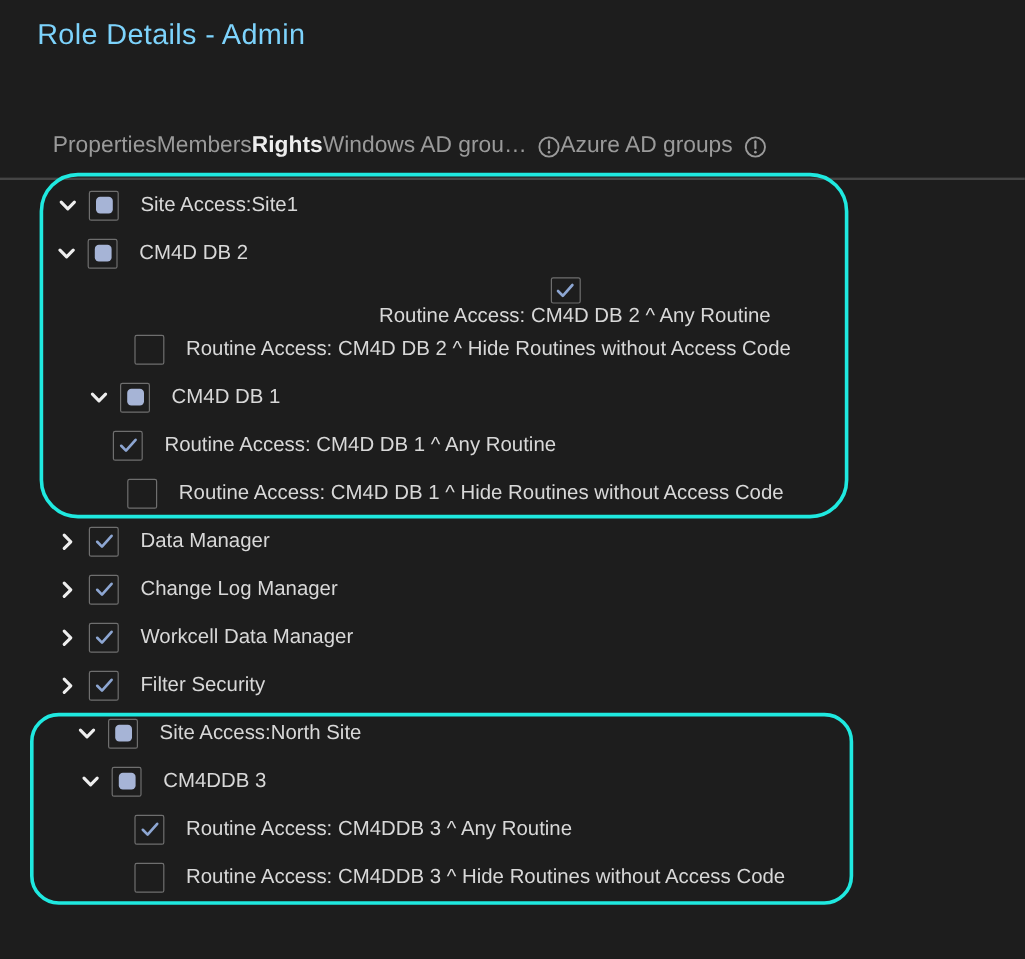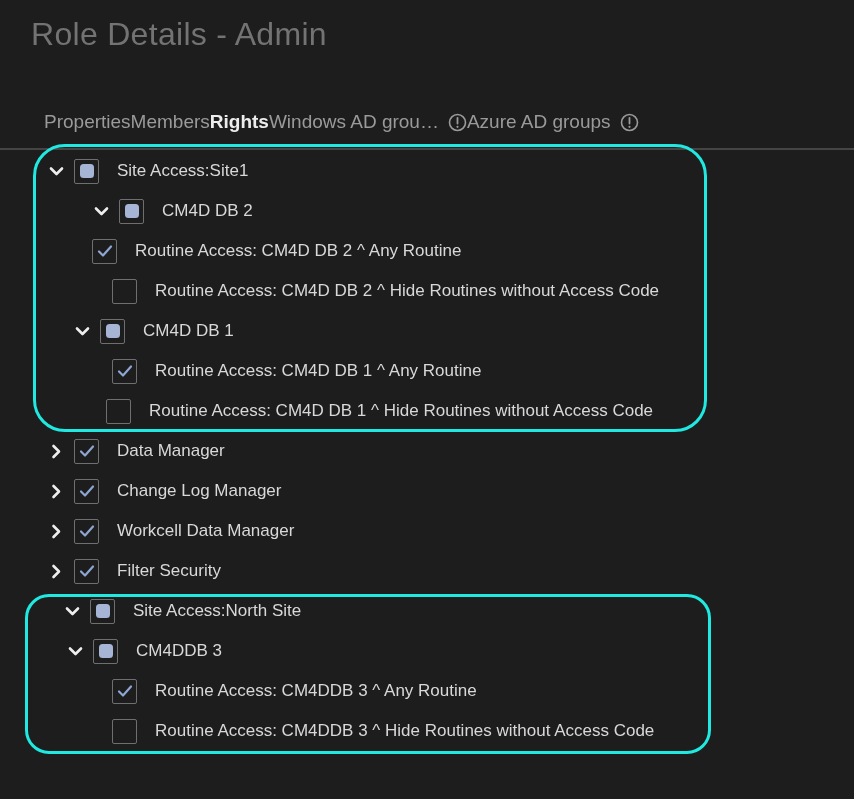--- a/index.html
+++ b/index.html
@@ -4,21 +4,21 @@
 <style>
   html,body{margin:0;padding:0;}
   body{
     width:854px;height:799px;position:relative;overflow:hidden;
     background:#1d1d1d;
     font-family:"Liberation Sans",sans-serif;
     -webkit-font-smoothing:antialiased;
   }
   .title{
     position:absolute;top:16px;left:31px;
-    font-size:32px;color:#737373;letter-spacing:.3px;white-space:nowrap;
+    font-size:24px;color:#7dd3fc;letter-spacing:.3px;white-space:nowrap;
   }
   .tabbar{
     position:absolute;top:103px;left:44px;height:38px;
     display:flex;align-items:center;white-space:nowrap;
   }
   .tab{display:flex;align-items:center;gap:9px;font-size:19px;color:#9a9a9a;cursor:default;}
   .tab.active{color:#ededed;font-weight:bold;}
   .warn{display:inline-flex;align-items:center;justify-content:center;}
   .divider{position:absolute;top:148px;left:0;width:854px;height:2px;background:#454545;}
   .tree{position:absolute;top:151px;left:0;width:854px;}
@@ -83,32 +83,32 @@
       <span class="chev">
         <svg width="17" height="17" viewBox="0 0 17 17">
           <polyline points="3,5.5 8.5,11 14,5.5" fill="none" stroke="#eeeeee" stroke-width="2.6" stroke-linecap="round" stroke-linejoin="round"></polyline>
         </svg>
       </span>
       <span class="cb indeterminate">
         <span class="inner"></span>
       </span>
       <span class="lbl">Site Access:Site1</span>
     </div>
-    <div class="row" style="padding-left: 93px;">
+    <div class="row" style="padding-left: 47px;">
       <span class="chev">
         <svg width="17" height="17" viewBox="0 0 17 17">
           <polyline points="3,5.5 8.5,11 14,5.5" fill="none" stroke="#eeeeee" stroke-width="2.6" stroke-linecap="round" stroke-linejoin="round"></polyline>
         </svg>
       </span>
       <span class="cb indeterminate">
         <span class="inner"></span>
       </span>
       <span class="lbl">CM4D DB 2</span>
     </div>
-    <div class="row" style="padding-left: 66px;">
+    <div class="row" style="padding-left: 86px; flex-direction: column;">
       <span class="chev"></span>
       <span class="cb checked">
         <svg width="20" height="20" viewBox="0 0 20 20">
           <polyline points="4,10.5 8,14.5 16,5.5" fill="none" stroke="#8da6d2" stroke-width="2.2" stroke-linecap="round" stroke-linejoin="round"></polyline>
         </svg>
       </span>
       <span class="lbl">Routine Access: CM4D DB 2 ^ Any Routine</span>
     </div>
     <div class="row" style="padding-left: 86px;">
       <span class="chev"></span>
@@ -119,21 +119,21 @@
       <span class="chev">
         <svg width="17" height="17" viewBox="0 0 17 17">
           <polyline points="3,5.5 8.5,11 14,5.5" fill="none" stroke="#eeeeee" stroke-width="2.6" stroke-linecap="round" stroke-linejoin="round"></polyline>
         </svg>
       </span>
       <span class="cb indeterminate">
         <span class="inner"></span>
       </span>
       <span class="lbl">CM4D DB 1</span>
     </div>
-    <div class="row" style="padding-left: 86px;">
+    <div class="row" style="padding-left: 68px;">
       <span class="chev"></span>
       <span class="cb checked">
         <svg width="20" height="20" viewBox="0 0 20 20">
           <polyline points="4,10.5 8,14.5 16,5.5" fill="none" stroke="#8da6d2" stroke-width="2.2" stroke-linecap="round" stroke-linejoin="round"></polyline>
         </svg>
       </span>
       <span class="lbl">Routine Access: CM4D DB 1 ^ Any Routine</span>
     </div>
     <div class="row" style="padding-left: 80px;">
       <span class="chev"></span>

